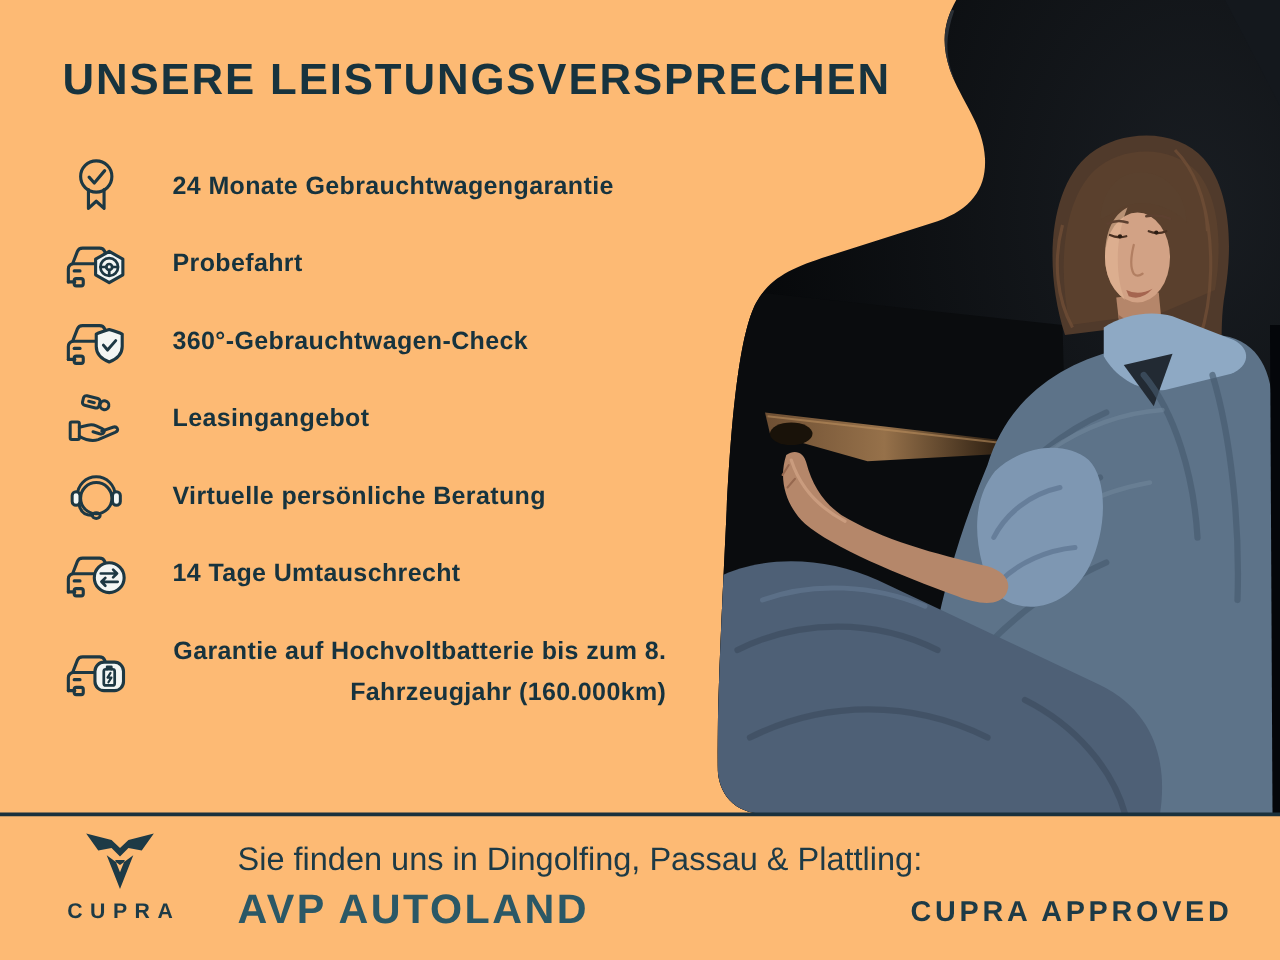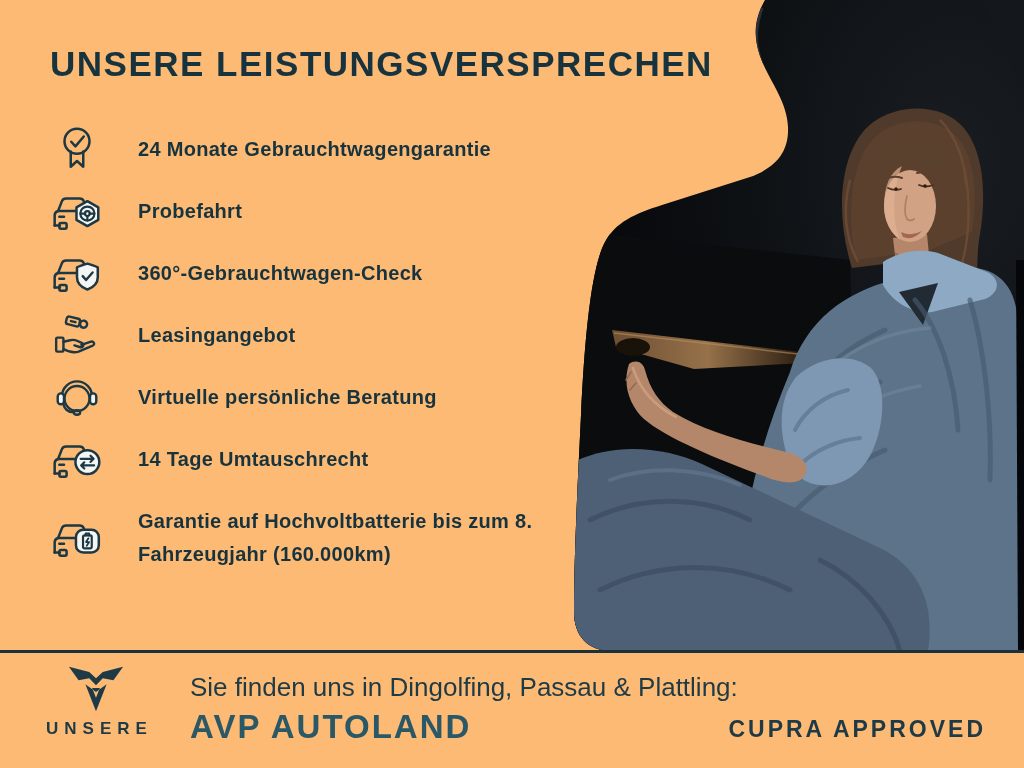--- a/index.html
+++ b/index.html
@@ -8,21 +8,21 @@
   
   .page-title{position:absolute;left:50px;top:44px;margin:0;font-size:35px;font-weight:bold;
               letter-spacing:1.5px;color:#17333e;white-space:nowrap;}
   
   .promise-list{position:absolute;left:50px;top:118px;margin:0;padding:0;list-style:none;width:520px;}
   .promise-row{display:flex;align-items:center;height:62px;}
   .promise-row.tall{height:96px;}
   .icon-box{width:54px;height:50px;flex:none;display:flex;align-items:center;justify-content:center;}
   .icon-box svg{width:100%;height:100%;}
   .promise-label{margin-left:34px;font-size:20px;font-weight:bold;letter-spacing:.3px;
-                 line-height:33px;max-width:395px;color:#17333e;}
+                 line-height:33px;max-width:395px;color:#17333e;text-align:right;}
   
   .photo{position:absolute;left:0;top:0;width:1024px;height:651px;}
   .photo svg{display:block;width:1024px;height:651px;}
   
   .divider{position:absolute;left:0;top:650px;width:1024px;height:3px;background:#1b313c;}
   .brand{position:absolute;left:40px;top:664px;width:112px;text-align:center;}
   .brand-emblem{display:block;margin:0 auto;}
   .brand-wordmark{display:block;margin-top:5px;font-size:17px;font-weight:bold;letter-spacing:6px;
                   color:#1d3a46;text-indent:6px;}
   .dealer{position:absolute;left:190px;top:672px;}
@@ -260,21 +260,21 @@
 
   <div class="divider"></div>
 
   <div class="brand">
     <svg class="brand-emblem" width="58" height="50" viewBox="0 0 120 100">
       <g fill="#1d3a46">
         <path d="M4 4 L46 15 L60 28 L74 15 L116 4 L96 32 L74 28 L60 42 L46 28 L24 32 Z"></path>
         <path fill-rule="evenodd" d="M38 40 L60 96 L82 40 L60 56 Z M52 48 L68 48 L60 68 Z"></path>
       </g>
     </svg>
-    <span class="brand-wordmark">UNSERE</span>
+    <span class="brand-wordmark">CUPRA</span>
   </div>
 
   <div class="dealer">
     <div class="location-line">Sie finden uns in Dingolfing, Passau &amp; Plattling:</div>
     <div class="dealer-name">AVP AUTOLAND</div>
   </div>
 
   <div class="approved">CUPRA APPROVED</div>
 
 </div>

